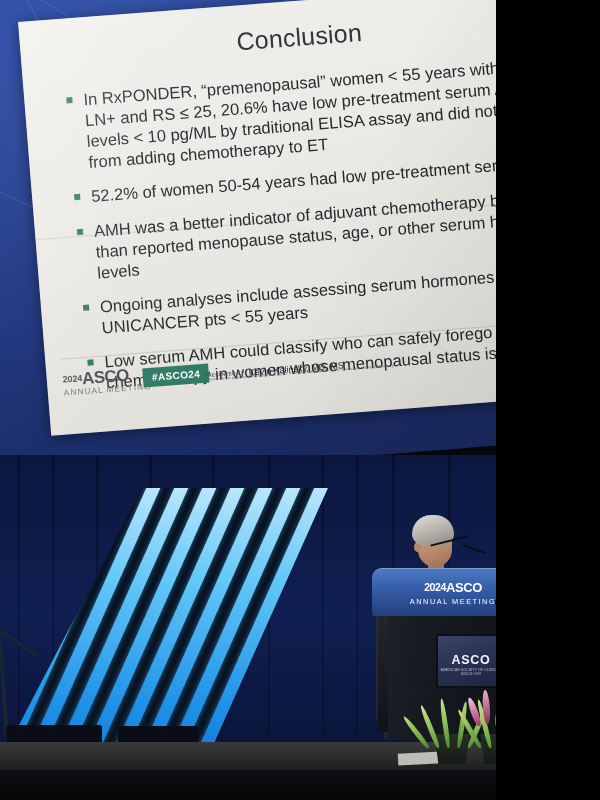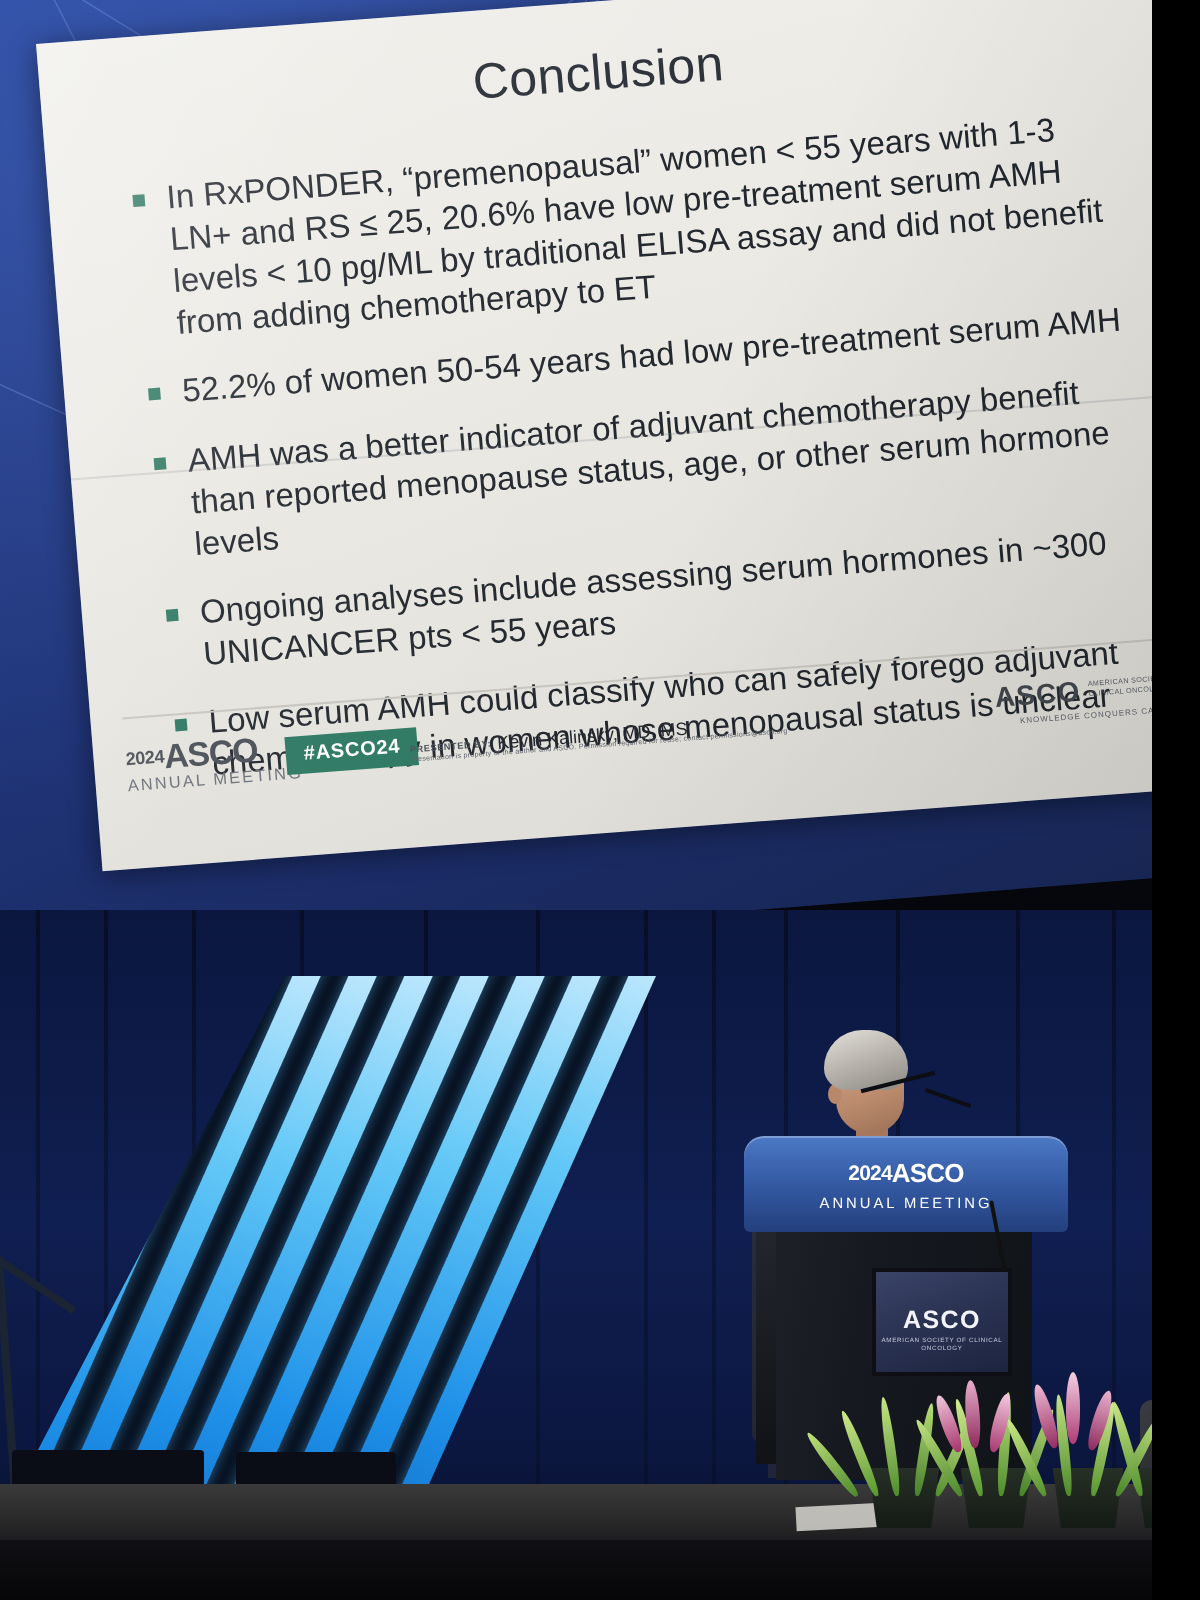--- a/index.html
+++ b/index.html
@@ -1,18 +1,18 @@
 <!DOCTYPE html>
 <html><head>
 <meta charset="utf-8">
 <style>
   html,body{margin:0;padding:0;background:#000;}
   body{width:600px;height:800px;overflow:hidden;font-family:"Liberation Sans",sans-serif;}
 
-  #stage{position:relative;width:576px;height:800px;overflow:hidden;background:#05070d;}
+  #stage{position:relative;width:496px;height:800px;overflow:hidden;background:#05070d;}
 
   
   .ceiling{position:absolute;left:0;top:0;width:600px;height:130px;
     background:linear-gradient(180deg,#000105 0%,#04060c 60%,#07090f 100%);}
   .truss{position:absolute;left:-20px;top:8px;width:660px;height:3px;
     background:linear-gradient(90deg,rgba(60,62,70,0) 0%,rgba(92,95,104,.85) 25%,rgba(120,124,134,.9) 70%,rgba(70,72,80,.6) 100%);
     transform:rotate(9.5deg);transform-origin:0 0;}
   .truss2{position:absolute;left:-20px;top:20px;width:660px;height:2px;
     background:linear-gradient(90deg,rgba(40,42,50,0) 10%,rgba(70,73,82,.55) 45%,rgba(95,98,108,.6) 85%,rgba(40,42,50,0) 100%);
     transform:rotate(9.2deg);transform-origin:0 0;}

